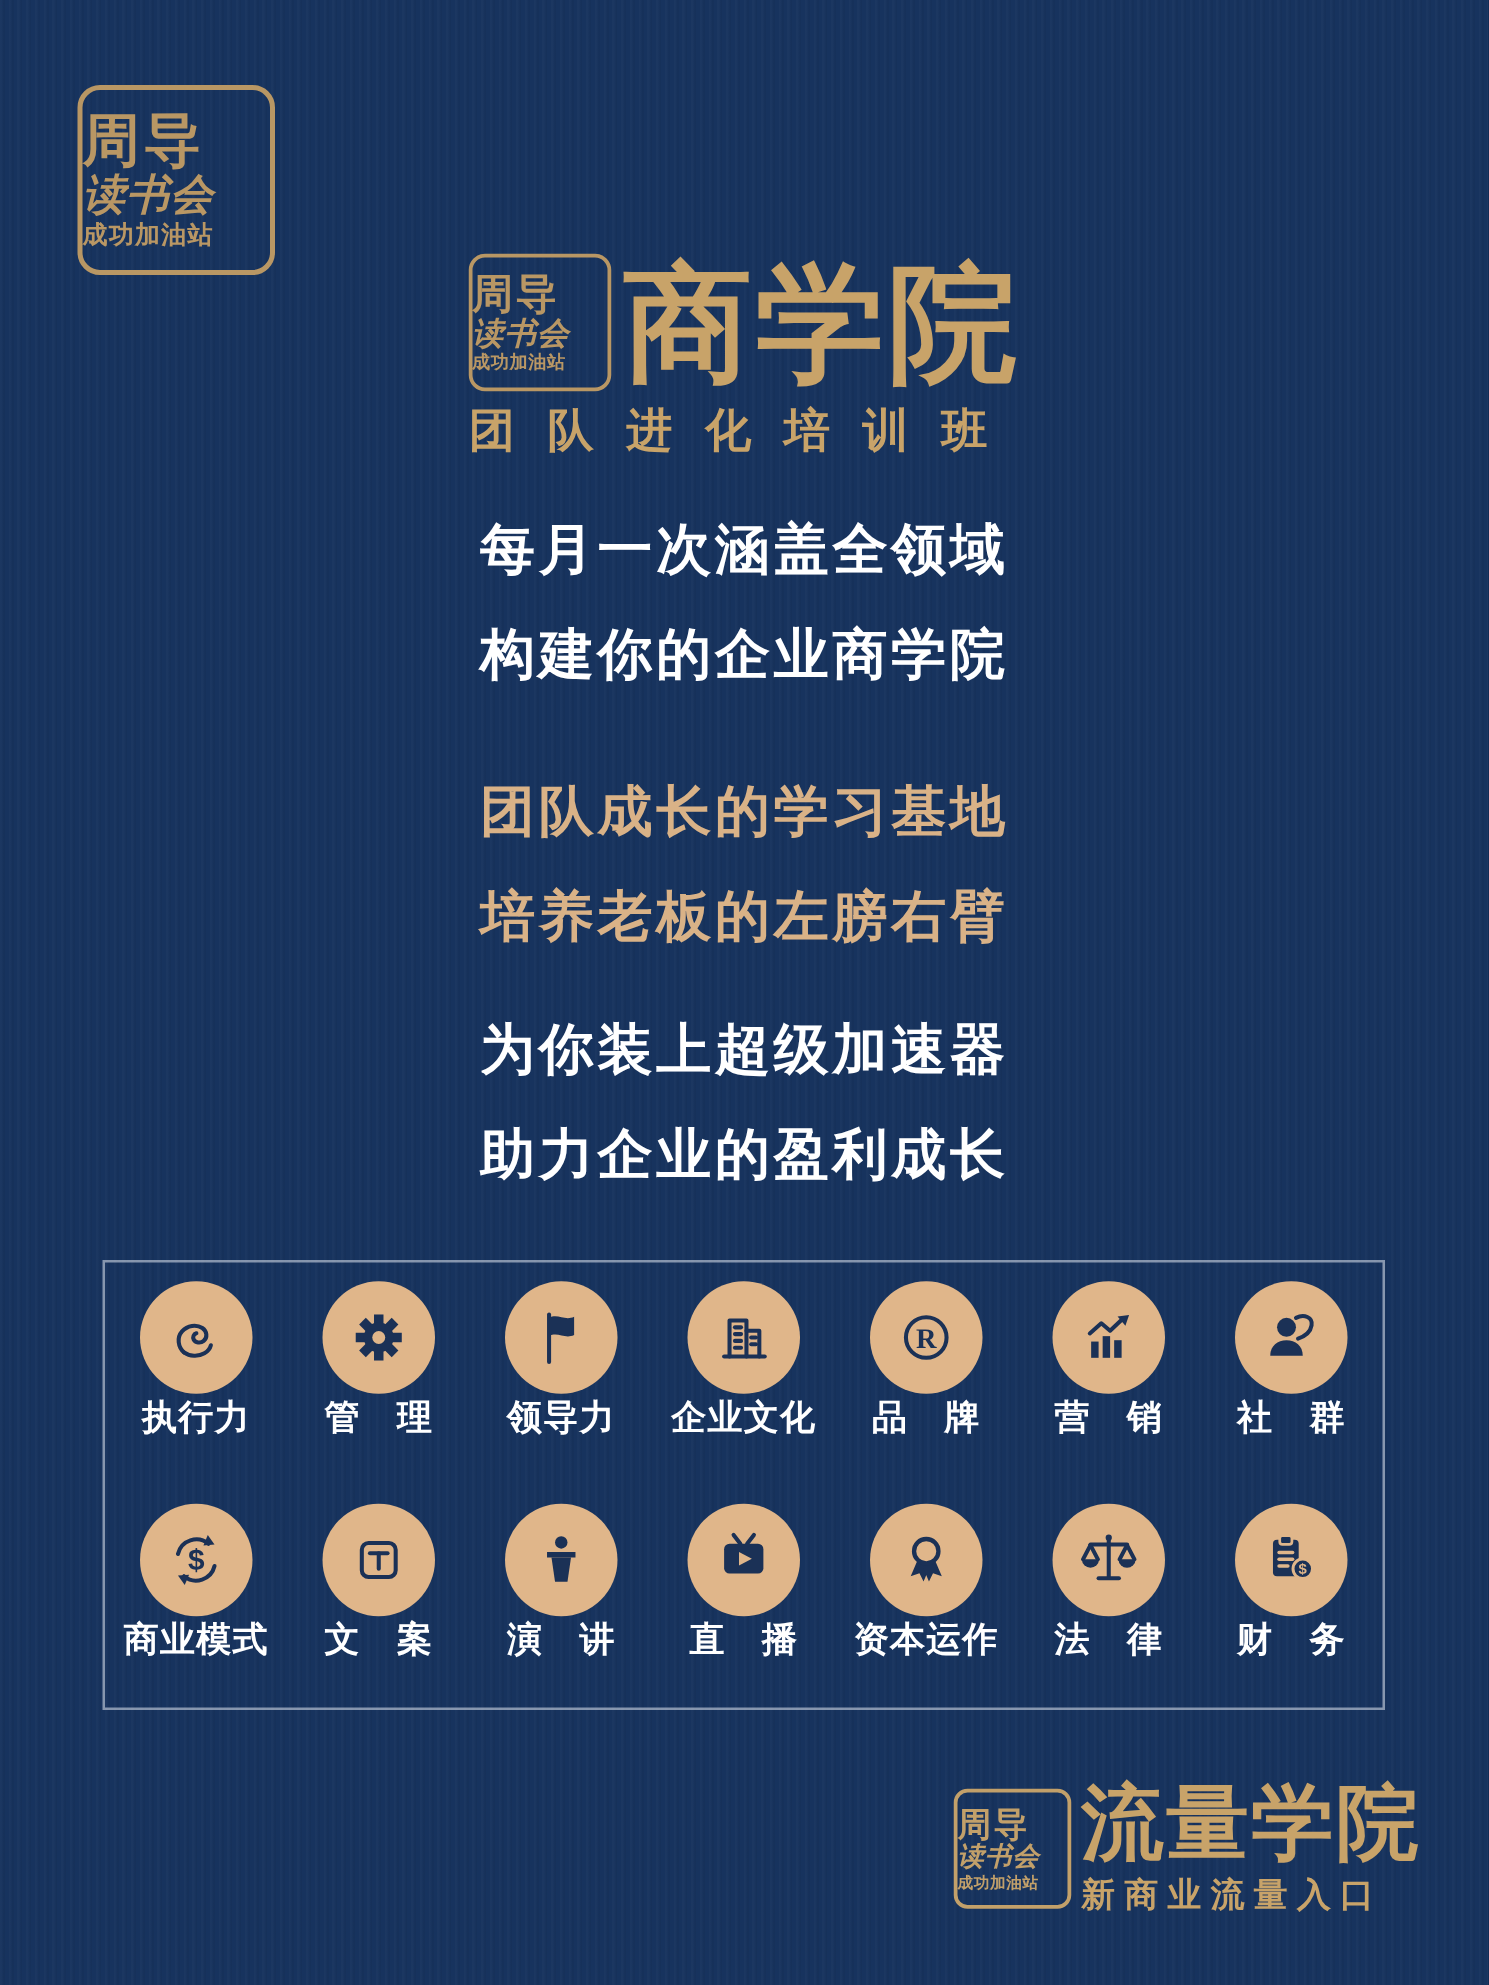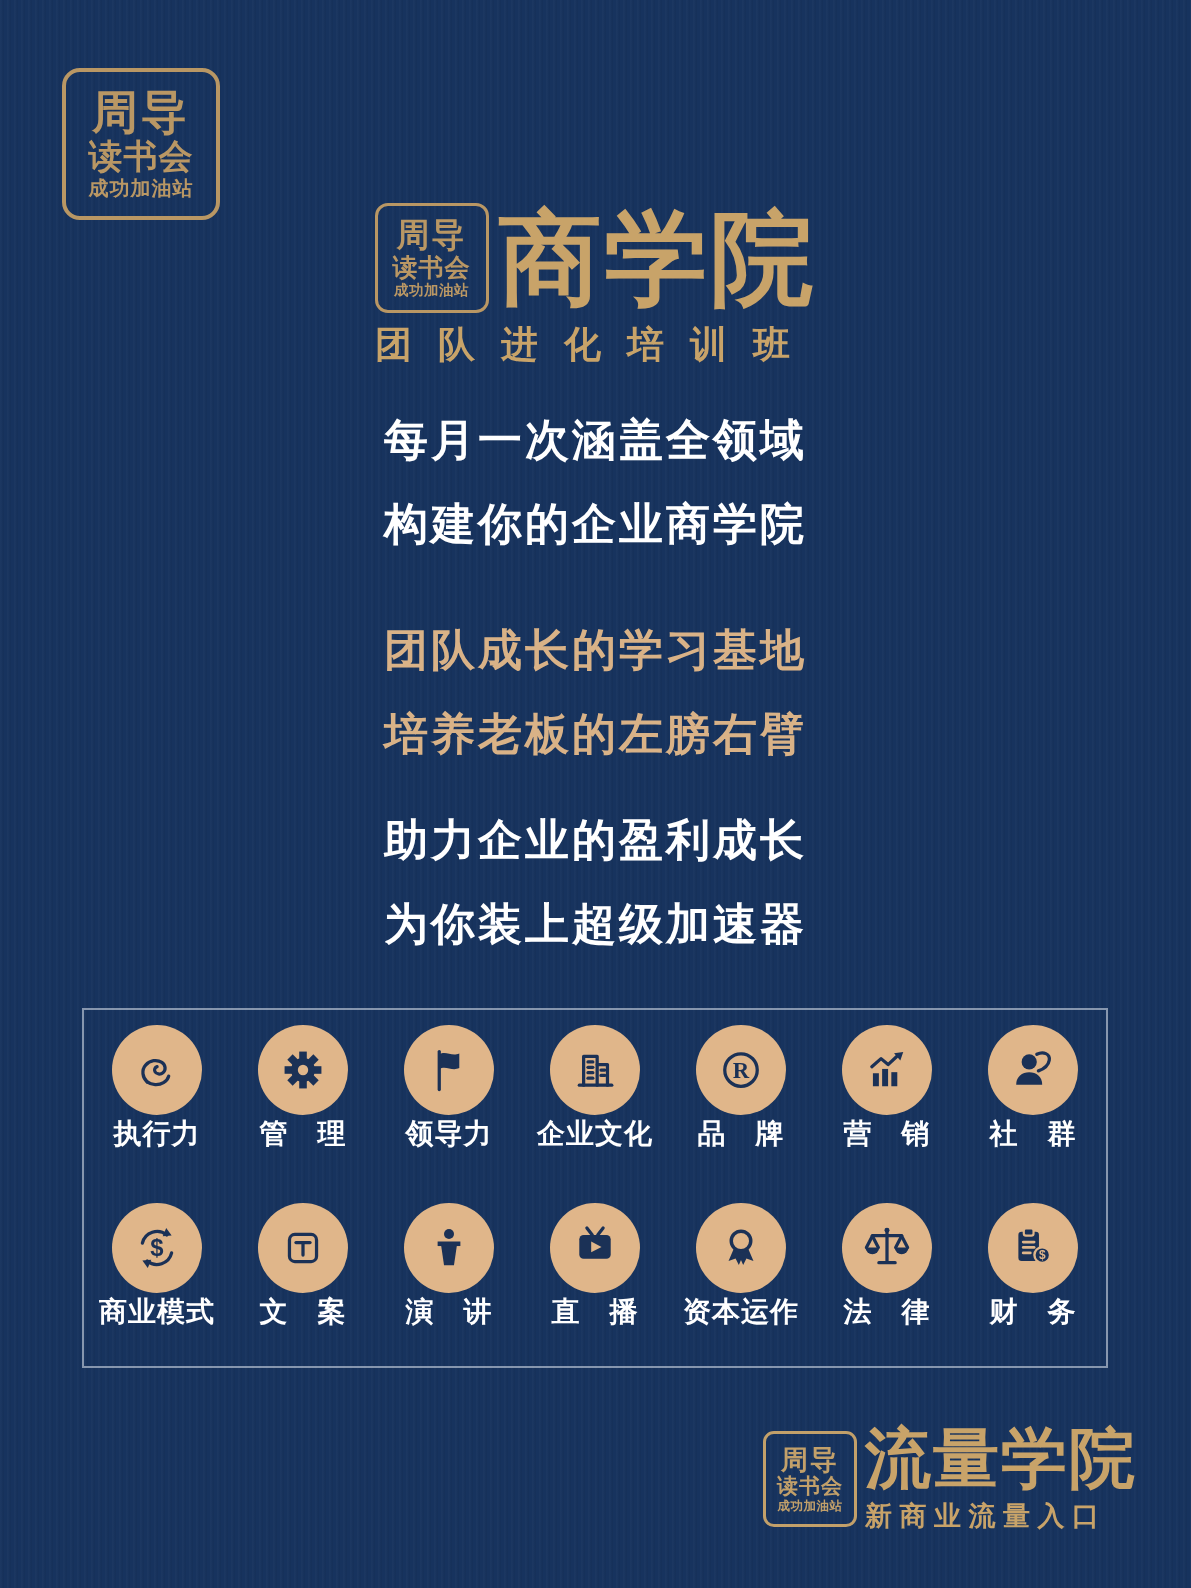--- a/index.html
+++ b/index.html
@@ -5,26 +5,26 @@
   html,body{margin:0;padding:0;background:#0d2246;}
   .poster{
     position:relative;width:1191px;height:1588px;overflow:hidden;
     background:
       repeating-linear-gradient(90deg, rgba(255,255,255,0.018) 0 1px, rgba(0,0,0,0.04) 3px 4px, transparent 4px 7px),
       #17335e;
     font-family:"Liberation Sans", sans-serif;
   }
   
   .seal{
-    position:absolute;display:flex;flex-direction:column;align-items:center;justify-content:center;
+    position:absolute;display:flex;flex-direction:column;align-items:flex-start;justify-content:center;
     color:#b99764;border:4px solid #b99764;border-radius:18px;box-sizing:border-box;
     text-align:center;font-weight:700;line-height:1.04;letter-spacing:1px;
   }
   .seal .l1{font-size:46px;font-weight:900;letter-spacing:3px;}
-  .seal .l2{font-size:34px;margin-top:2px;}
+  .seal .l2{font-size:34px;font-style:italic;margin-top:2px;}
   .seal .l3{font-size:20px;margin-top:4px;letter-spacing:1px;}
   .seal-top{left:62px;top:68px;width:158px;height:152px;}
   .seal-header{position:static;width:114px;height:110px;border-width:3px;border-radius:13px;flex:0 0 auto;}
   .seal-header .l1{font-size:33px;letter-spacing:2px;}
   .seal-header .l2{font-size:25px;margin-top:1px;}
   .seal-header .l3{font-size:14.5px;margin-top:3px;letter-spacing:0.5px;}
   .seal-footer{position:static;width:94px;height:96px;border-width:3px;border-radius:11px;color:#c2a06a;border-color:#c2a06a;flex:0 0 auto;}
   .seal-footer .l1{font-size:27px;letter-spacing:2px;}
   .seal-footer .l2{font-size:21px;margin-top:1px;}
   .seal-footer .l3{font-size:12.5px;margin-top:3px;letter-spacing:0.5px;}
@@ -84,22 +84,22 @@
 
   <div class="slogan white slogan-1">
     <div>每月一次涵盖全领域</div>
     <div>构建你的企业商学院</div>
   </div>
   <div class="slogan gold slogan-2">
     <div>团队成长的学习基地</div>
     <div>培养老板的左膀右臂</div>
   </div>
   <div class="slogan white slogan-3">
+    <div>为你装上超级加速器</div>
     <div>助力企业的盈利成长</div>
-    <div>为你装上超级加速器</div>
   </div>
 
   <div class="topic-box">
 
     <div class="topic-cell">
       <div class="topic-circle">
         <svg class="glyph" viewBox="0 0 48 48">
           <path class="st" stroke-width="3.4" d="M15 35c-4.5-4-5.5-11-1.5-15.5C17.5 15 24 14 28.5 17c3.5 2.4 4 7 1 9.5-2.4 2-6.2 1.4-7.4-1-.9-1.8 0-4 2-4.6"></path>
           <path class="st" stroke-width="3.4" d="M15 35c4 3 10.5 3.4 15 .7 2.5-1.5 4.2-3.6 4.8-6"></path>
         </svg>

